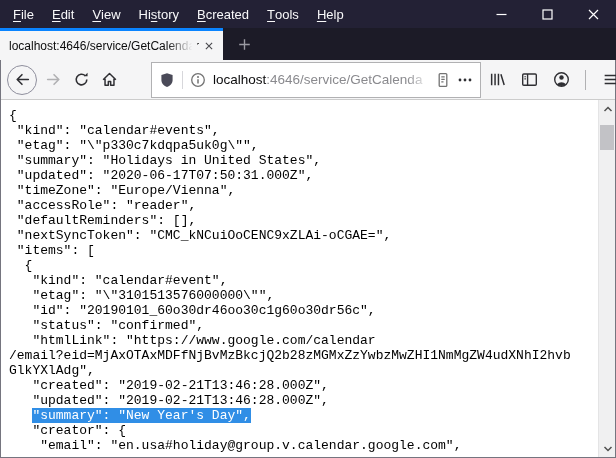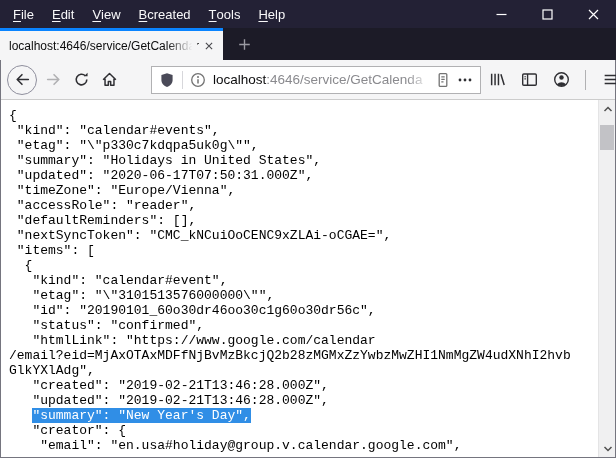--- a/index.html
+++ b/index.html
@@ -63,21 +63,21 @@
   .nav-btn {
     width: 28px; height: 28px; display: flex; align-items: center; justify-content: center;
     color: #2f2f33; flex: 0 0 auto;
   }
   .nav-btn svg { width: 17px; height: 17px; }
   .nav-btn.circled { width: 30px; height: 30px; border: 1px solid #8f8f9d; border-radius: 50%; background: #f5f5f6; margin-right: 2px; }
   .nav-btn.disabled { color: #b1b1b3; }
   .home-btn { margin-right: 28px; }
 
   .urlbar {
-    flex: 0 0 330px; height: 28px; background: #ffffff; border: 1px solid #b1b1b3;
+    flex: 0 0 330px; height: 36px; background: #ffffff; border: 1px solid #b1b1b3;
     display: flex; align-items: center; padding: 0 7px;
   }
   .urlbar .icon16 { width: 16px; height: 16px; flex: 0 0 auto; display: flex; align-items: center; justify-content: center; }
   .urlbar .icon16 svg { width: 16px; height: 16px; }
   .shield-wrap { color: #4a4a58; }
   .url-divider { width: 1px; height: 18px; background: #d7d7db; margin: 0 7px; flex: 0 0 auto; }
   .info-wrap { color: #737373; margin-right: 7px; }
   .url-text {
     flex: 1; font-size: 13.5px; white-space: nowrap; overflow: hidden;
     position: relative; height: 100%; display: flex; align-items: center;
@@ -128,20 +128,25 @@
           <span class="accel">F</span>
           <span>ile</span>
         </div>
         <div class="menu-item">
           <span class="accel">E</span>
           <span>dit</span>
         </div>
         <div class="menu-item">
           <span class="accel">V</span>
           <span>iew</span>
+        </div>
+        <div class="menu-item">
+          <span>Hi</span>
+          <span class="accel">s</span>
+          <span>tory</span>
         </div>
         <div class="menu-item">
           <span class="accel">B</span>
           <span>created</span>
         </div>
         <div class="menu-item">
           <span class="accel">T</span>
           <span>ools</span>
         </div>
         <div class="menu-item">

